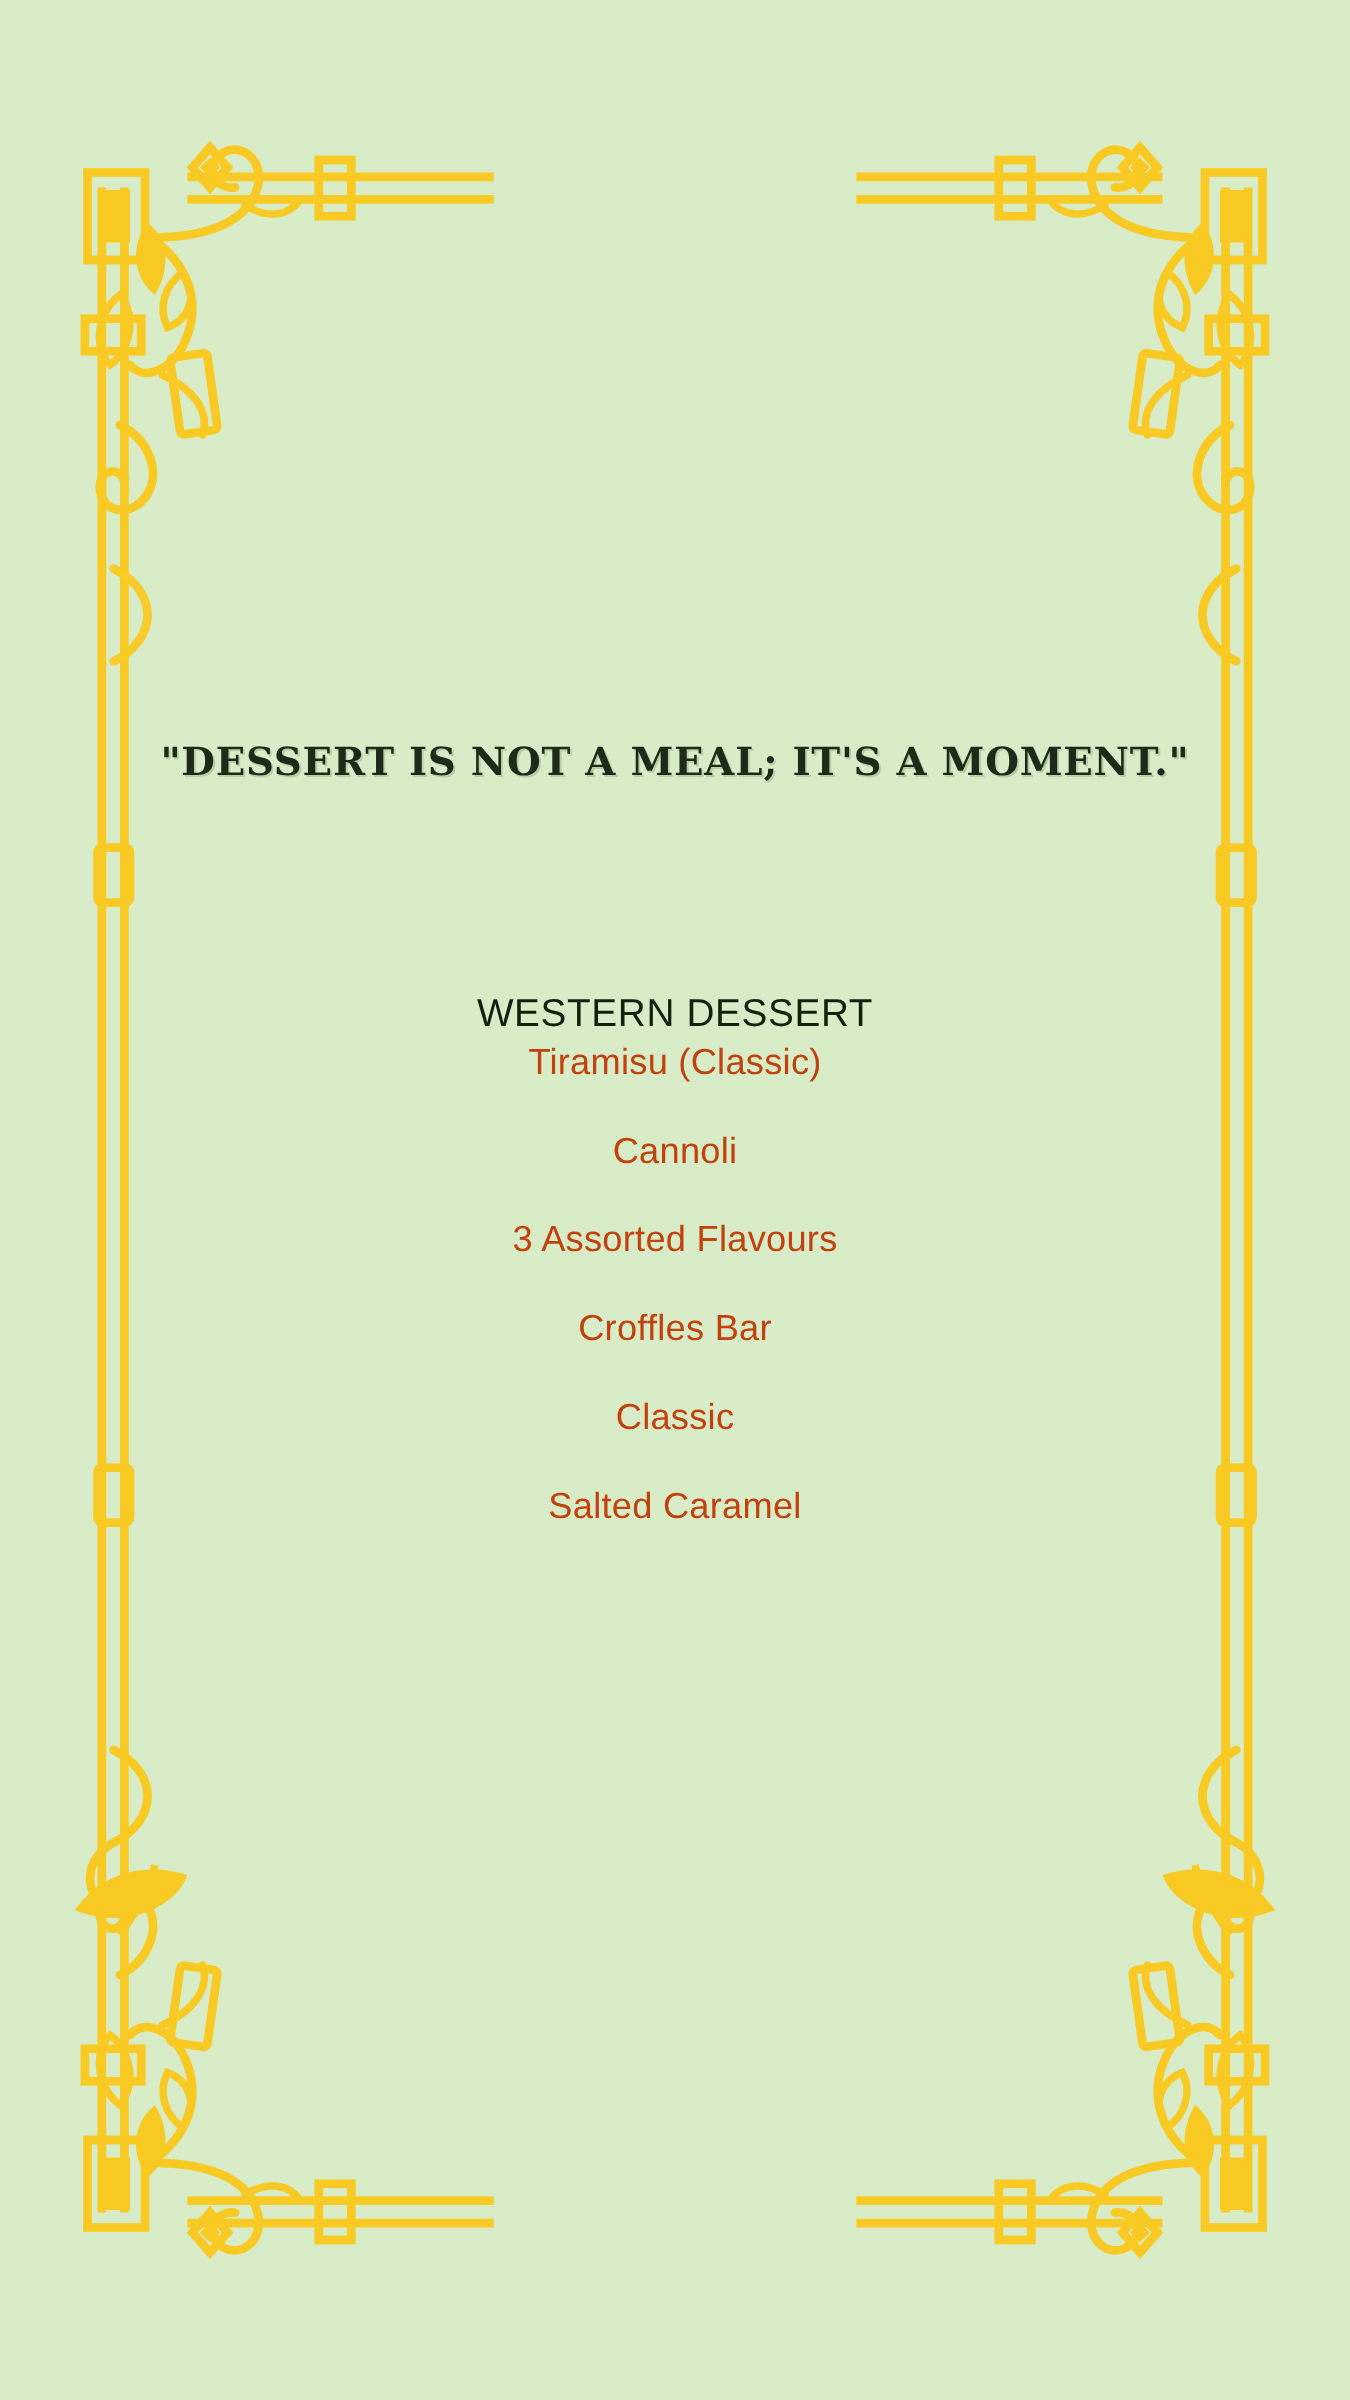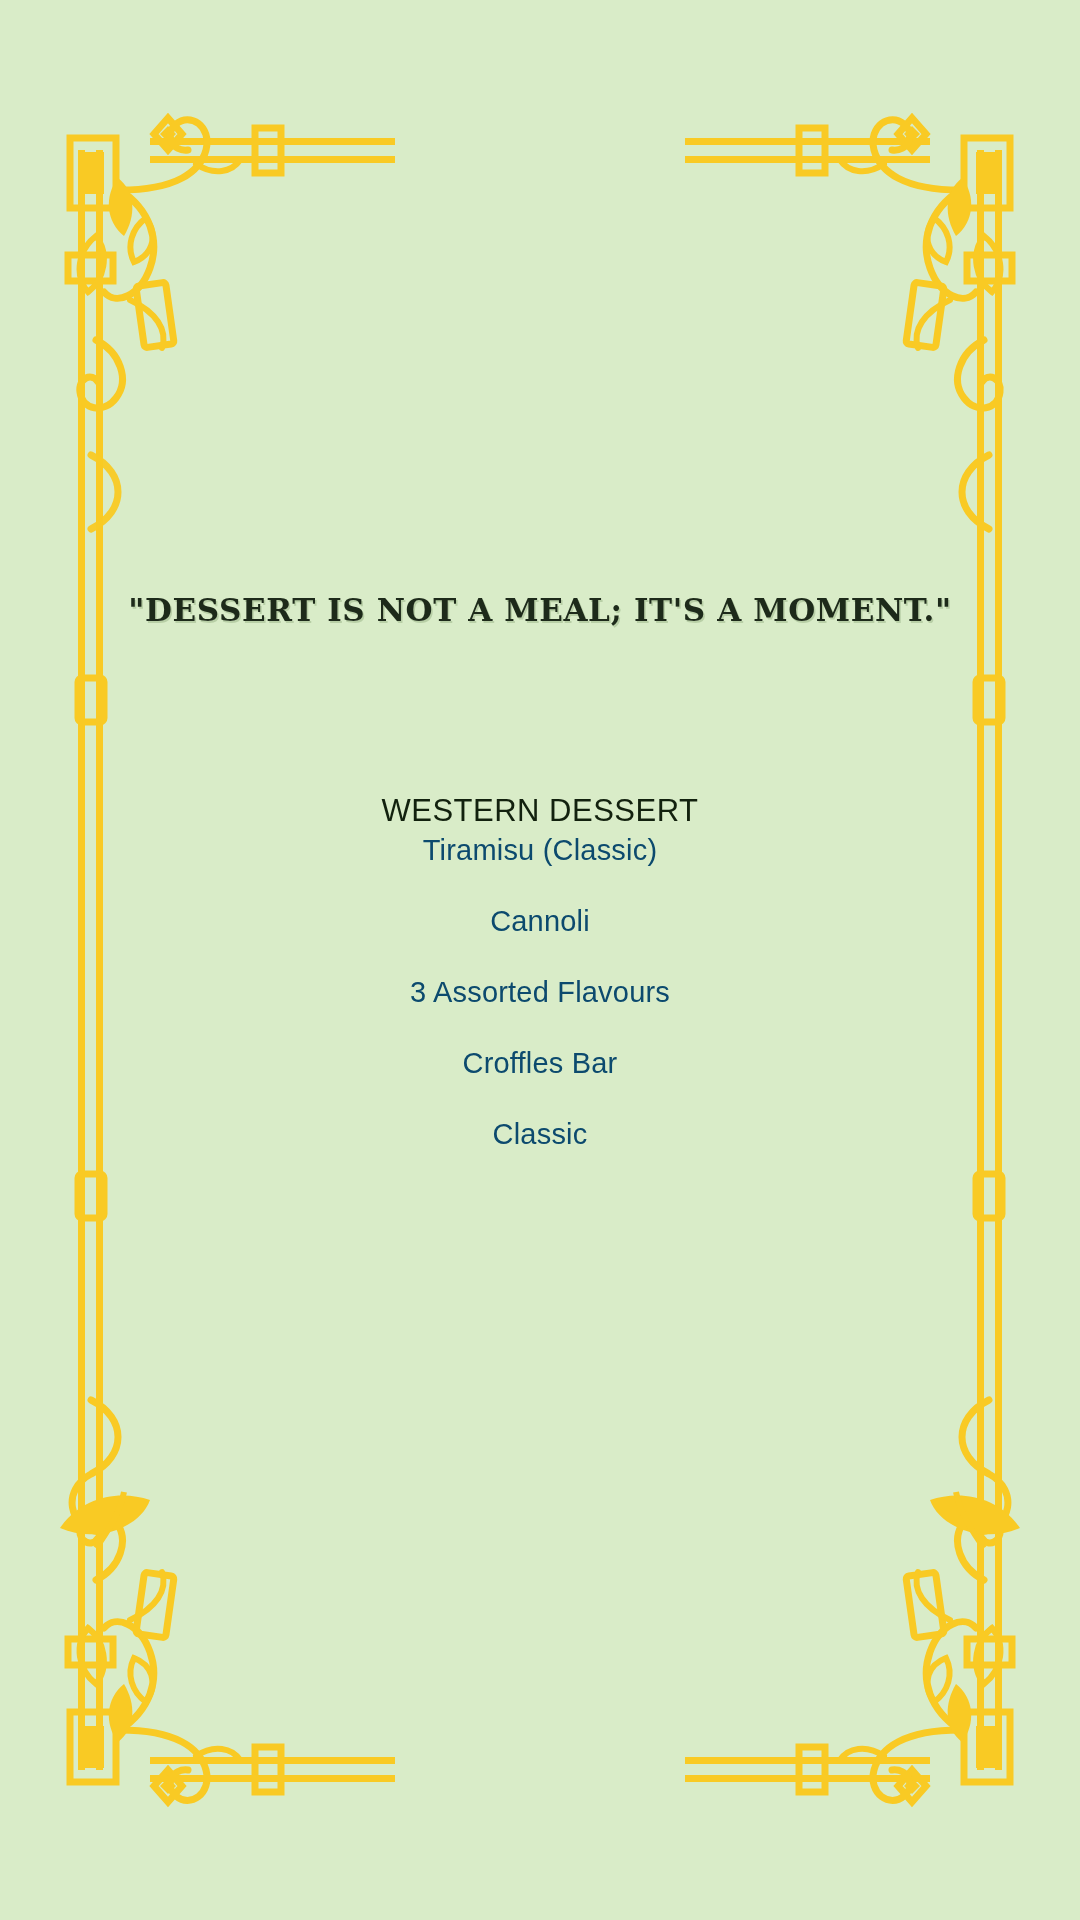--- a/index.html
+++ b/index.html
@@ -73,21 +73,21 @@
     position: absolute;
     top: 815px;
     left: 0;
     width: 1080px;
     text-align: center;
   }
 
   .menu-item {
     font-family: "Liberation Sans", sans-serif;
     font-size: 29px;
-    color: #0c4a6e;
+    color: #c2410c;
     line-height: 71px;
     height: 71px;
     letter-spacing: 0.2px;
   }
 </style>
 </head>
 <body>
 
 <div class="page">
 
@@ -183,16 +183,17 @@
     <div class="quote">"DESSERT IS NOT A MEAL; IT'S A MOMENT."</div>
 
     <div class="section-title">WESTERN DESSERT</div>
 
     <div class="items">
       <div class="menu-item">Tiramisu (Classic)</div>
       <div class="menu-item">Cannoli</div>
       <div class="menu-item">3 Assorted Flavours</div>
       <div class="menu-item">Croffles Bar</div>
       <div class="menu-item">Classic</div>
+      <div class="menu-item">Salted Caramel</div>
     </div>
 
   </div>
 </div>
 
 </body></html>

